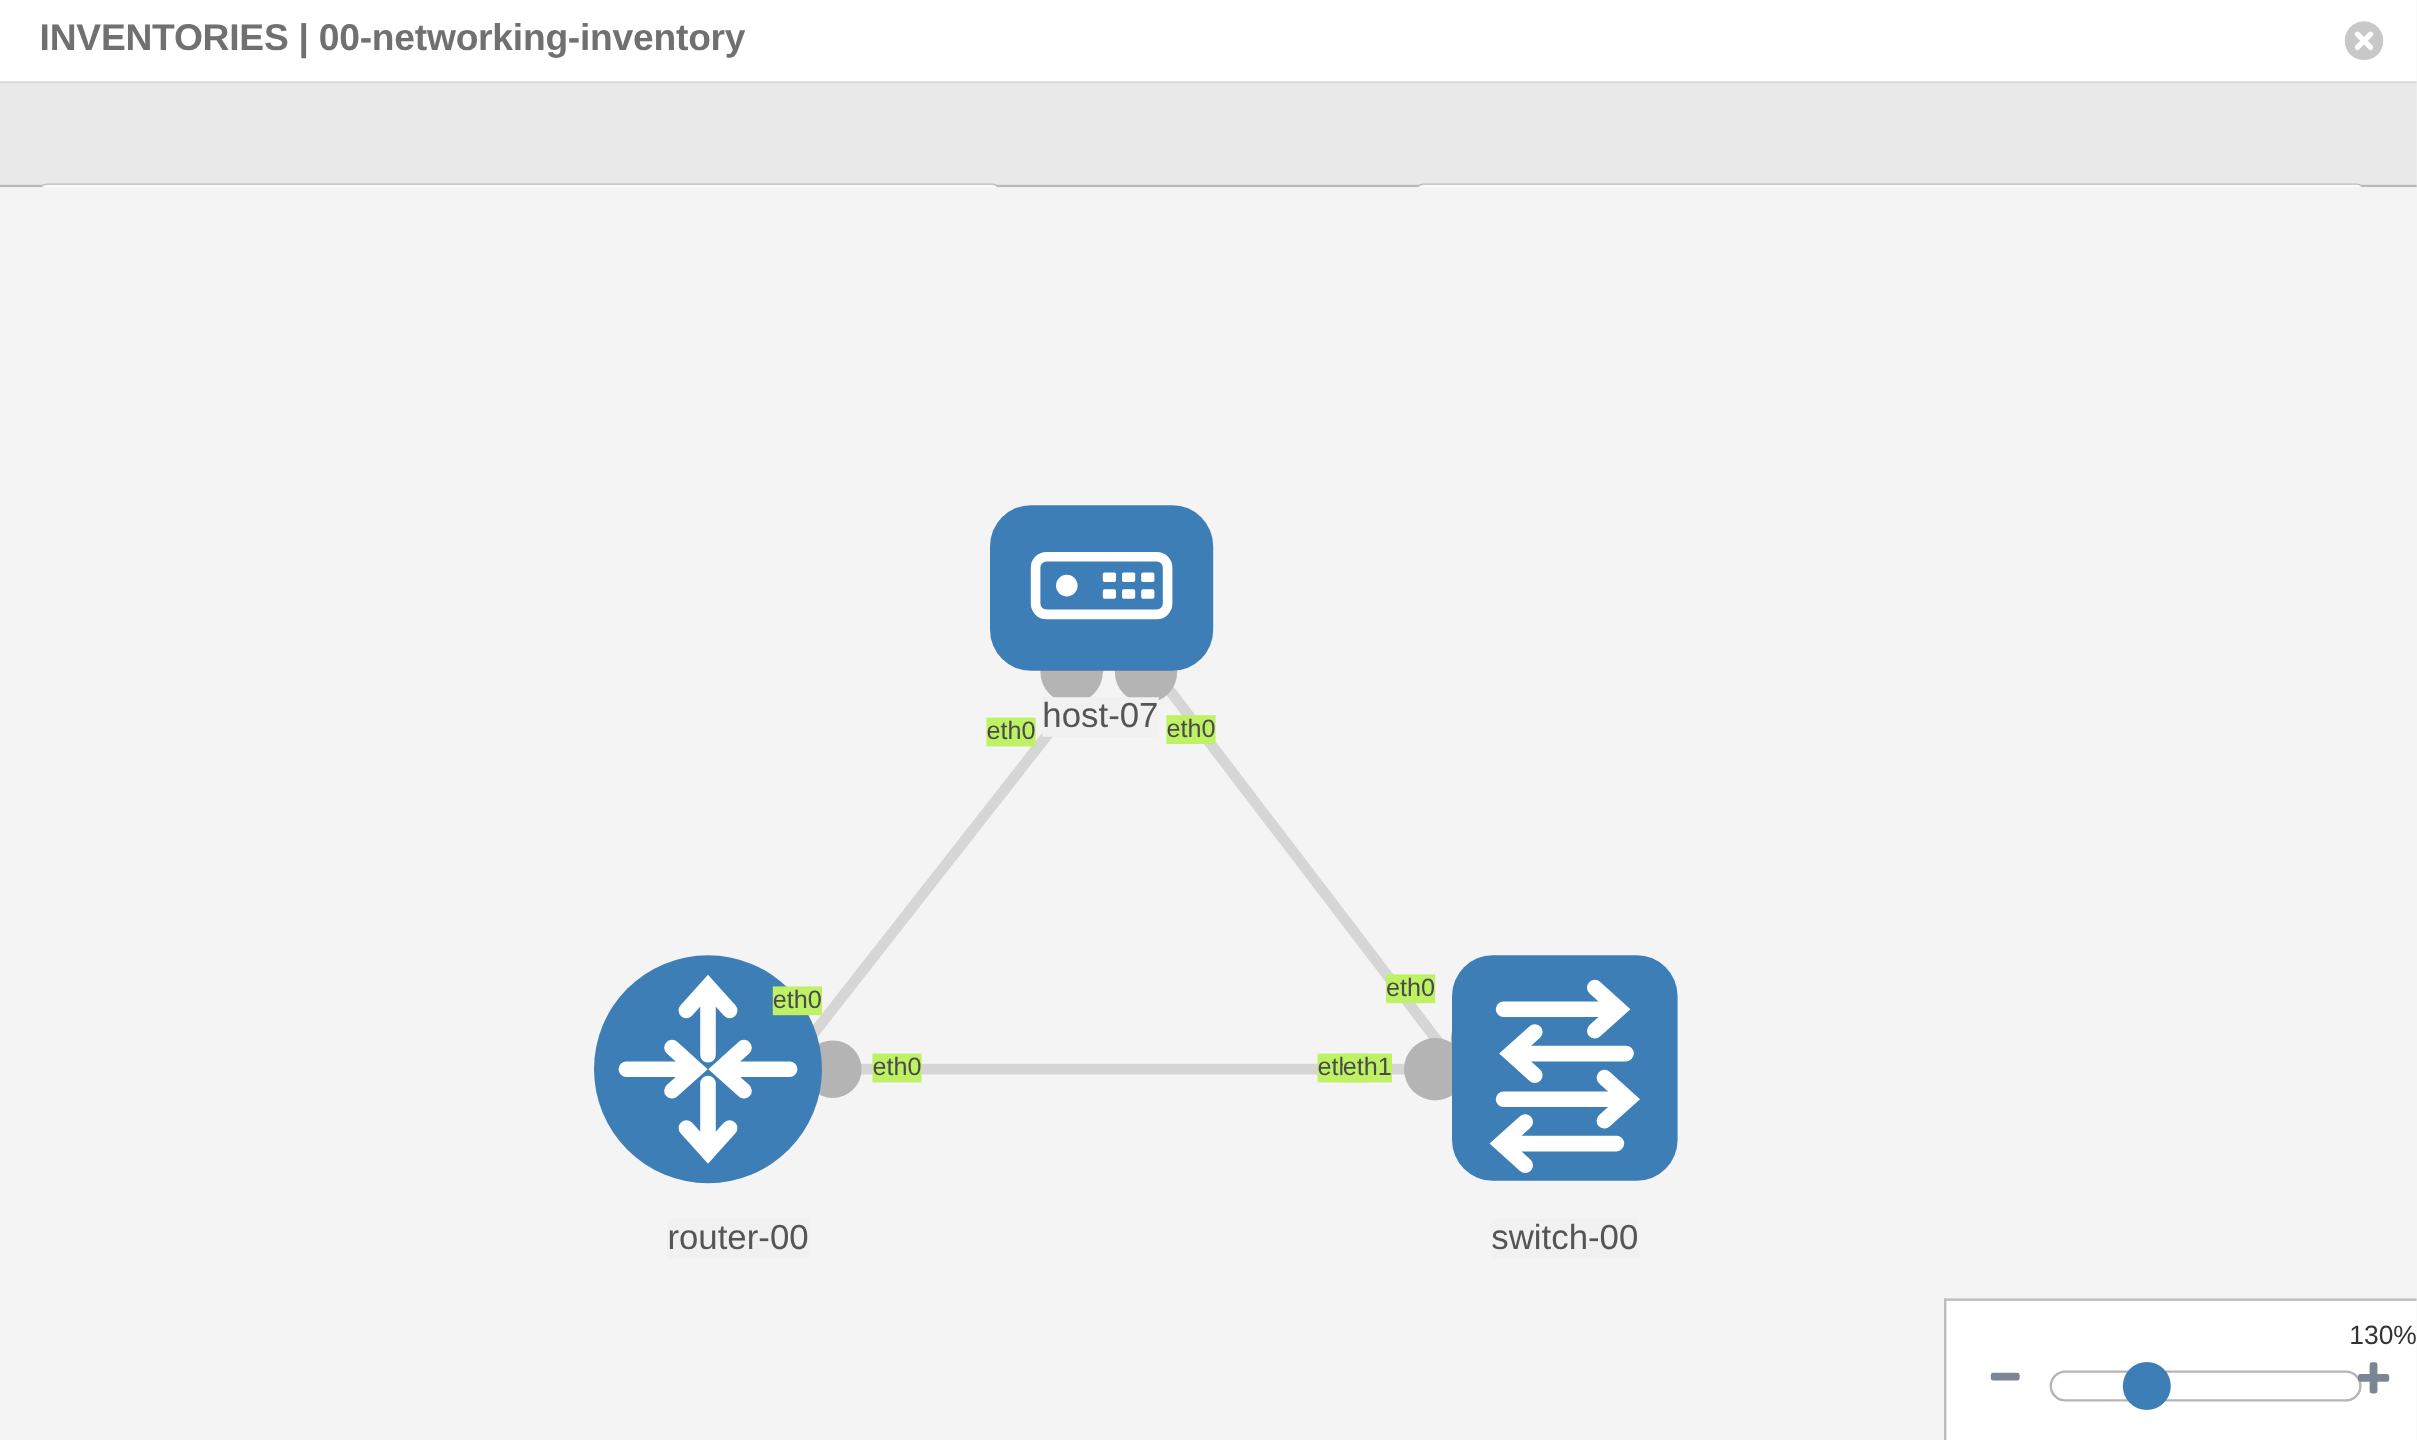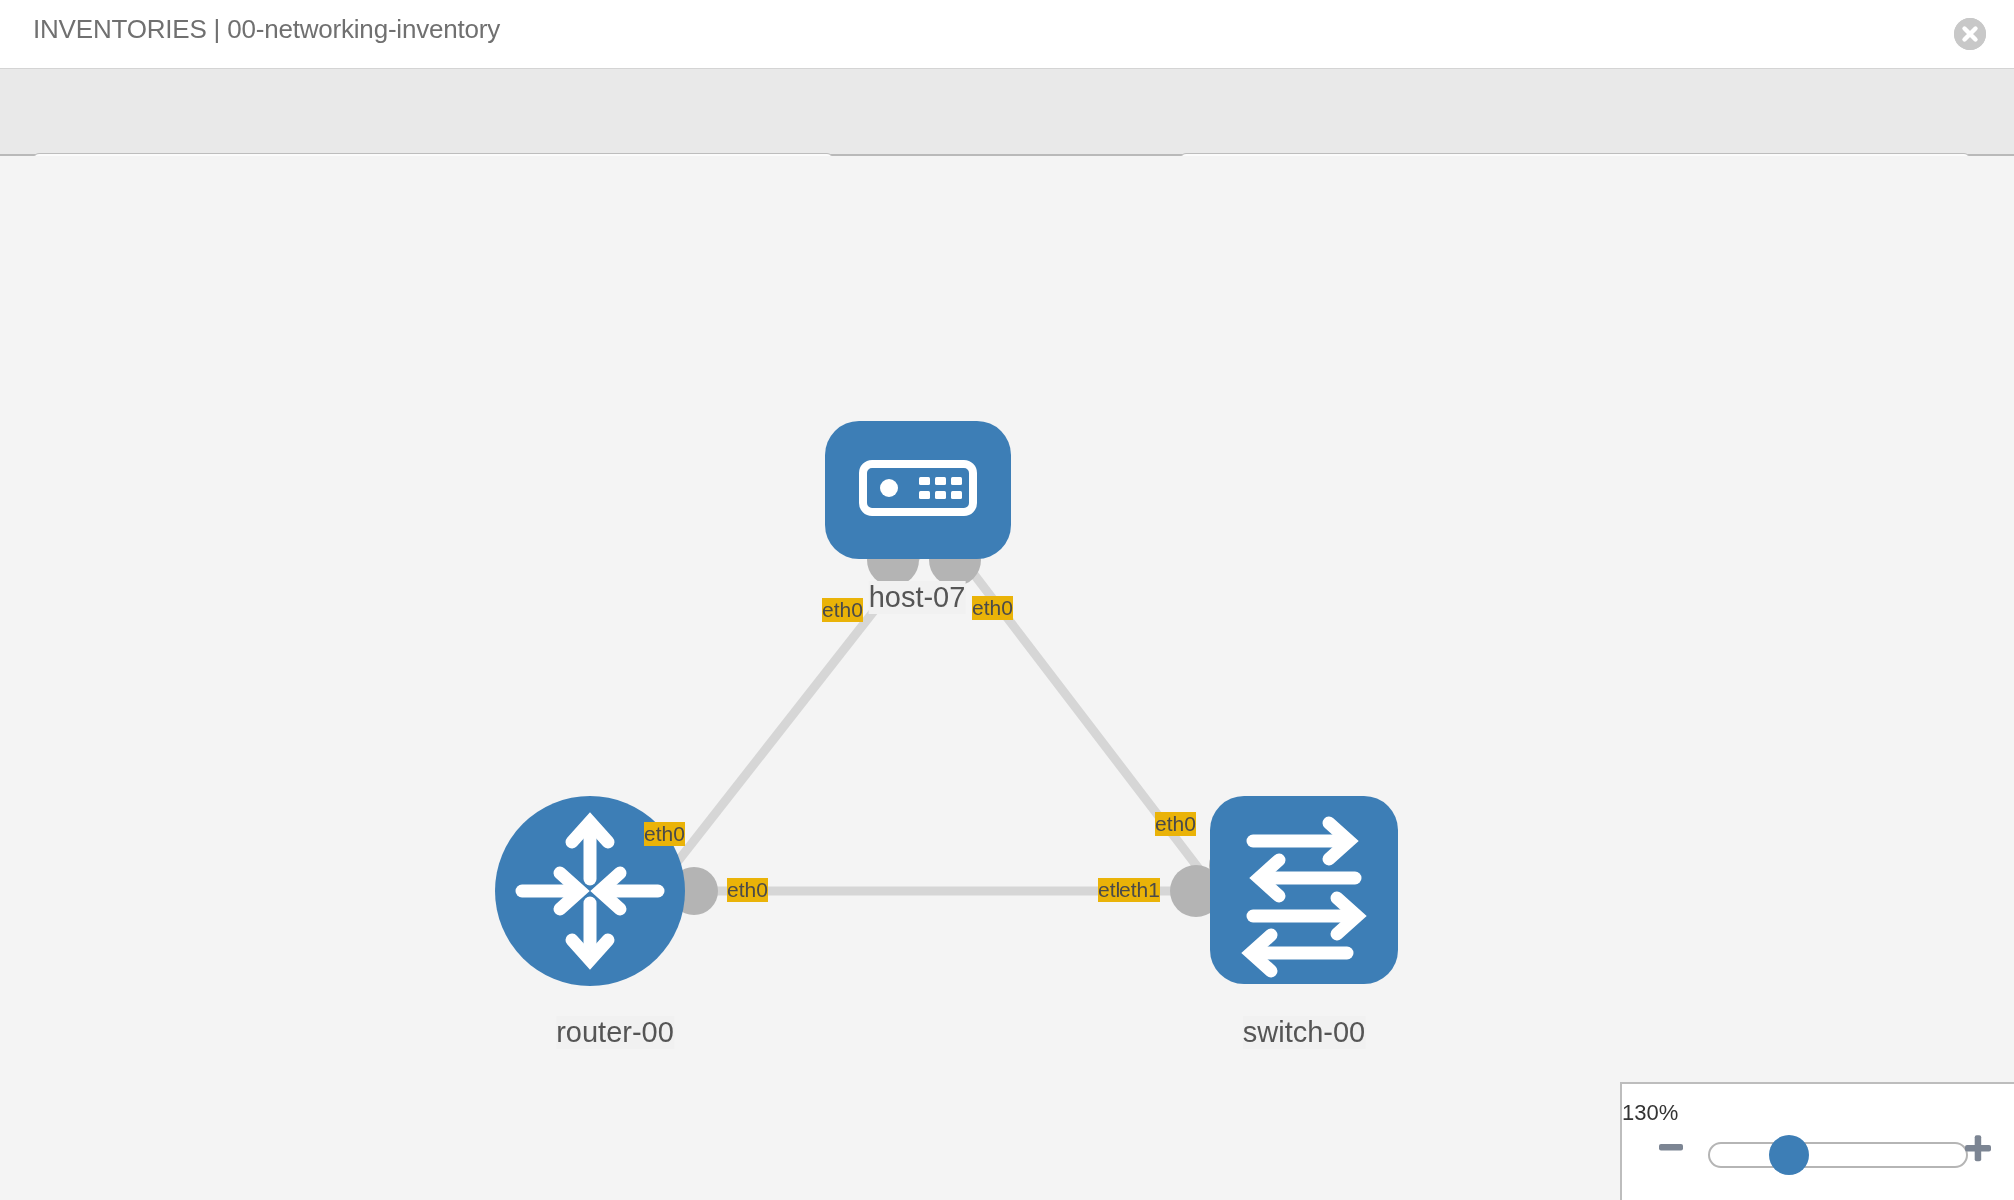--- a/index.html
+++ b/index.html
@@ -11,21 +11,21 @@
   }
   #app { position: relative; width: 2014px; height: 1200px; background: #f4f4f4; }
 
   
   .header {
     position: absolute; left: 0; top: 0; width: 2014px; height: 68px;
     background: #ffffff;
   }
   .header-title {
     position: absolute; left: 33px; top: 14px;
-    font-size: 26px; font-weight: normal; color: #707070;
+    font-size: 31px; font-weight: bold; color: #707070;
     letter-spacing: -0.2px; white-space: nowrap;
   }
   .close-btn {
     position: absolute; right: 28px; top: 18px;
     width: 32px; height: 32px; border-radius: 50%;
     background: #c8c8c8; cursor: pointer;
   }
   .close-btn svg { display: block; }
 
   
@@ -77,35 +77,35 @@
   .node-label {
     position: absolute;
     font-size: 29px; color: #555555;
     background: #f1f1f1;
     white-space: nowrap;
     transform: translateX(-50%);
   }
   .iface-label {
     position: absolute;
     font-size: 21px; color: #4a4a4a;
-    background: #eab308;
+    background: #bef264;
     white-space: nowrap;
   }
 
   
   .zoom-panel {
     position: absolute; left: 1620px; top: 1082px;
     width: 394px; height: 118px;
     background: #ffffff;
     border-top: 2px solid #bdbdbd;
     border-left: 2px solid #bdbdbd;
   }
   .zoom-value {
     position: absolute; left: 0; right: 0; top: 16px;
-    text-align: left; font-size: 22px; color: #333333;
+    text-align: right; font-size: 22px; color: #333333;
   }
   .zoom-minus, .zoom-plus {
     position: absolute; top: 50px; cursor: pointer;
   }
   .zoom-minus { left: 36px; }
   .zoom-plus  { right: 22px; }
   .zoom-track {
     position: absolute; left: 86px; top: 58px;
     width: 260px; height: 26px;
     border: 2px solid #b5b5b5; border-radius: 13px;

